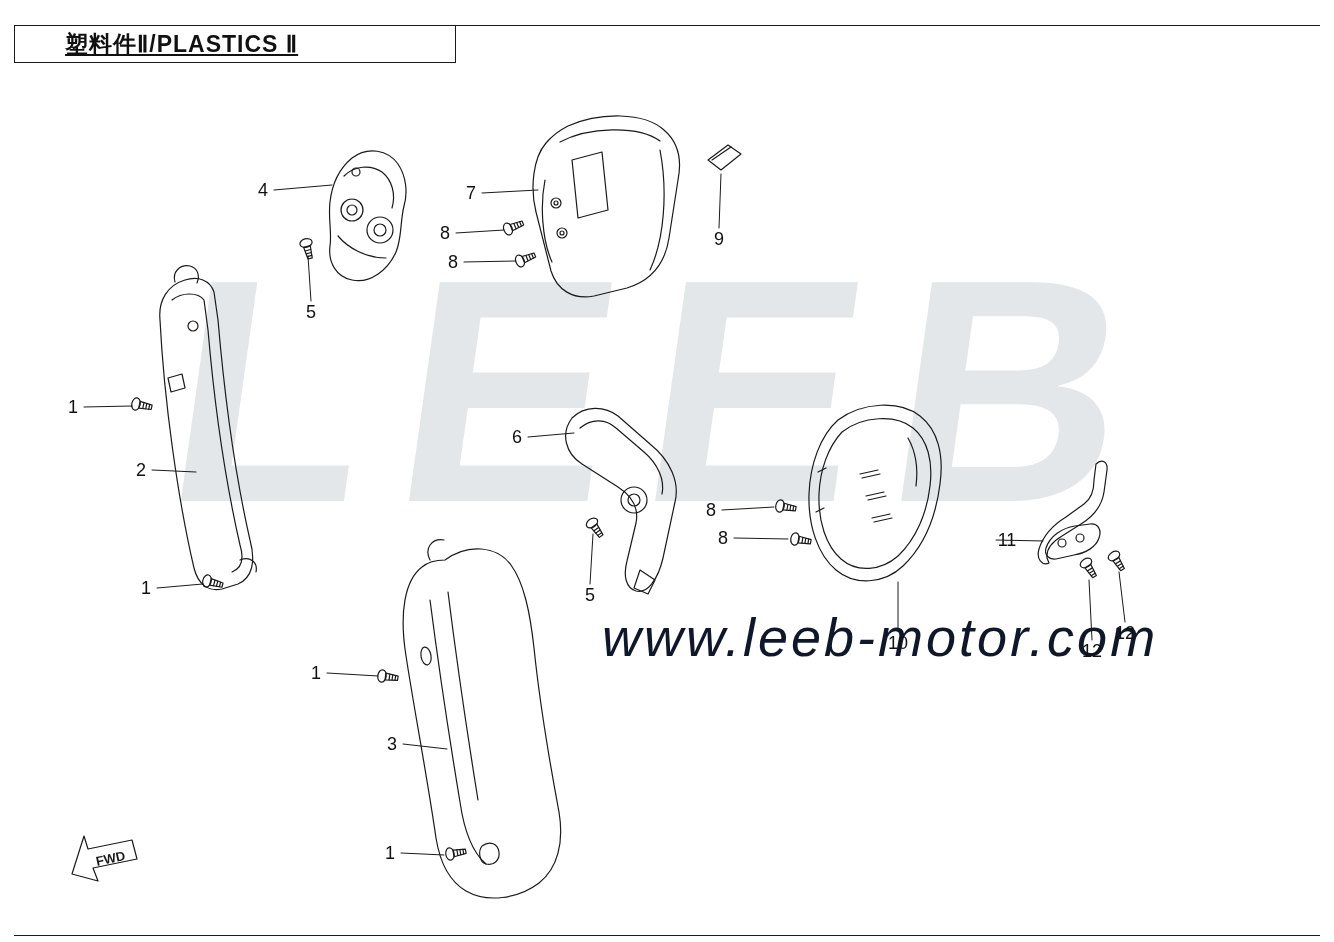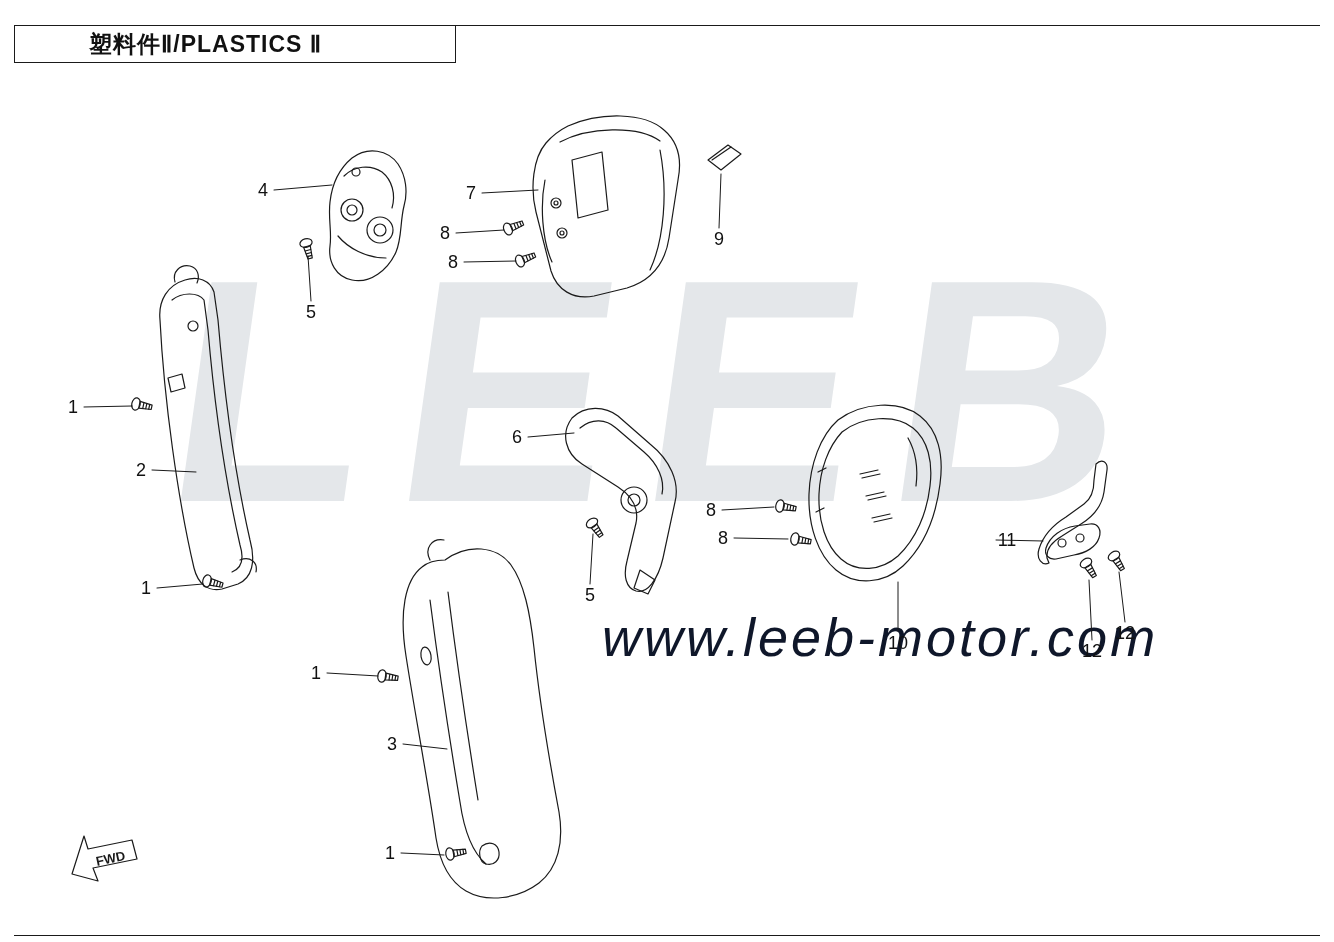--- a/index.html
+++ b/index.html
@@ -4,22 +4,22 @@
 <style>
   html,body{margin:0;padding:0;background:#ffffff;}
   #page{position:relative;width:1334px;height:942px;background:#ffffff;overflow:hidden;
         font-family:"Liberation Sans",sans-serif;}
   
   .rule{position:absolute;left:14px;width:1306px;height:0;border-top:1.5px solid #1a1a1a;z-index:6;}
   .rule.top{top:25px;} .rule.bottom{top:935px;}
   
   .title-box{position:absolute;left:14px;top:25px;width:440px;height:36px;
              border:1.5px solid #1a1a1a;display:flex;align-items:center;z-index:7;background:transparent;}
-  .title-box span{margin-left:74px;font-size:23px;font-weight:bold;color:#111;
-                  letter-spacing:1px;white-space:nowrap;}
+  .title-box span{margin-left:50px;font-size:23px;font-weight:bold;color:#111;
+                  text-decoration:underline;letter-spacing:1px;white-space:nowrap;}
   
   .wm-brand{position:absolute;left:10px;top:232px;width:1314px;text-align:center;
             font-size:318px;font-weight:bold;line-height:1;color:#e4e7ea;
             letter-spacing:34px;transform:skewX(-8deg);z-index:1;user-select:none;}
   .wm-url{position:absolute;left:602px;top:606px;font-size:54px;font-style:italic;
           color:#0f172a;z-index:1;letter-spacing:3px;user-select:none;white-space:nowrap;}
   
   #drawing{position:absolute;left:0;top:0;z-index:3;}
   #drawing path,#drawing circle,#drawing ellipse,#drawing line,#drawing rect{
       fill:none;stroke:#1a1a1a;stroke-width:1.2;stroke-linejoin:round;stroke-linecap:round;}

